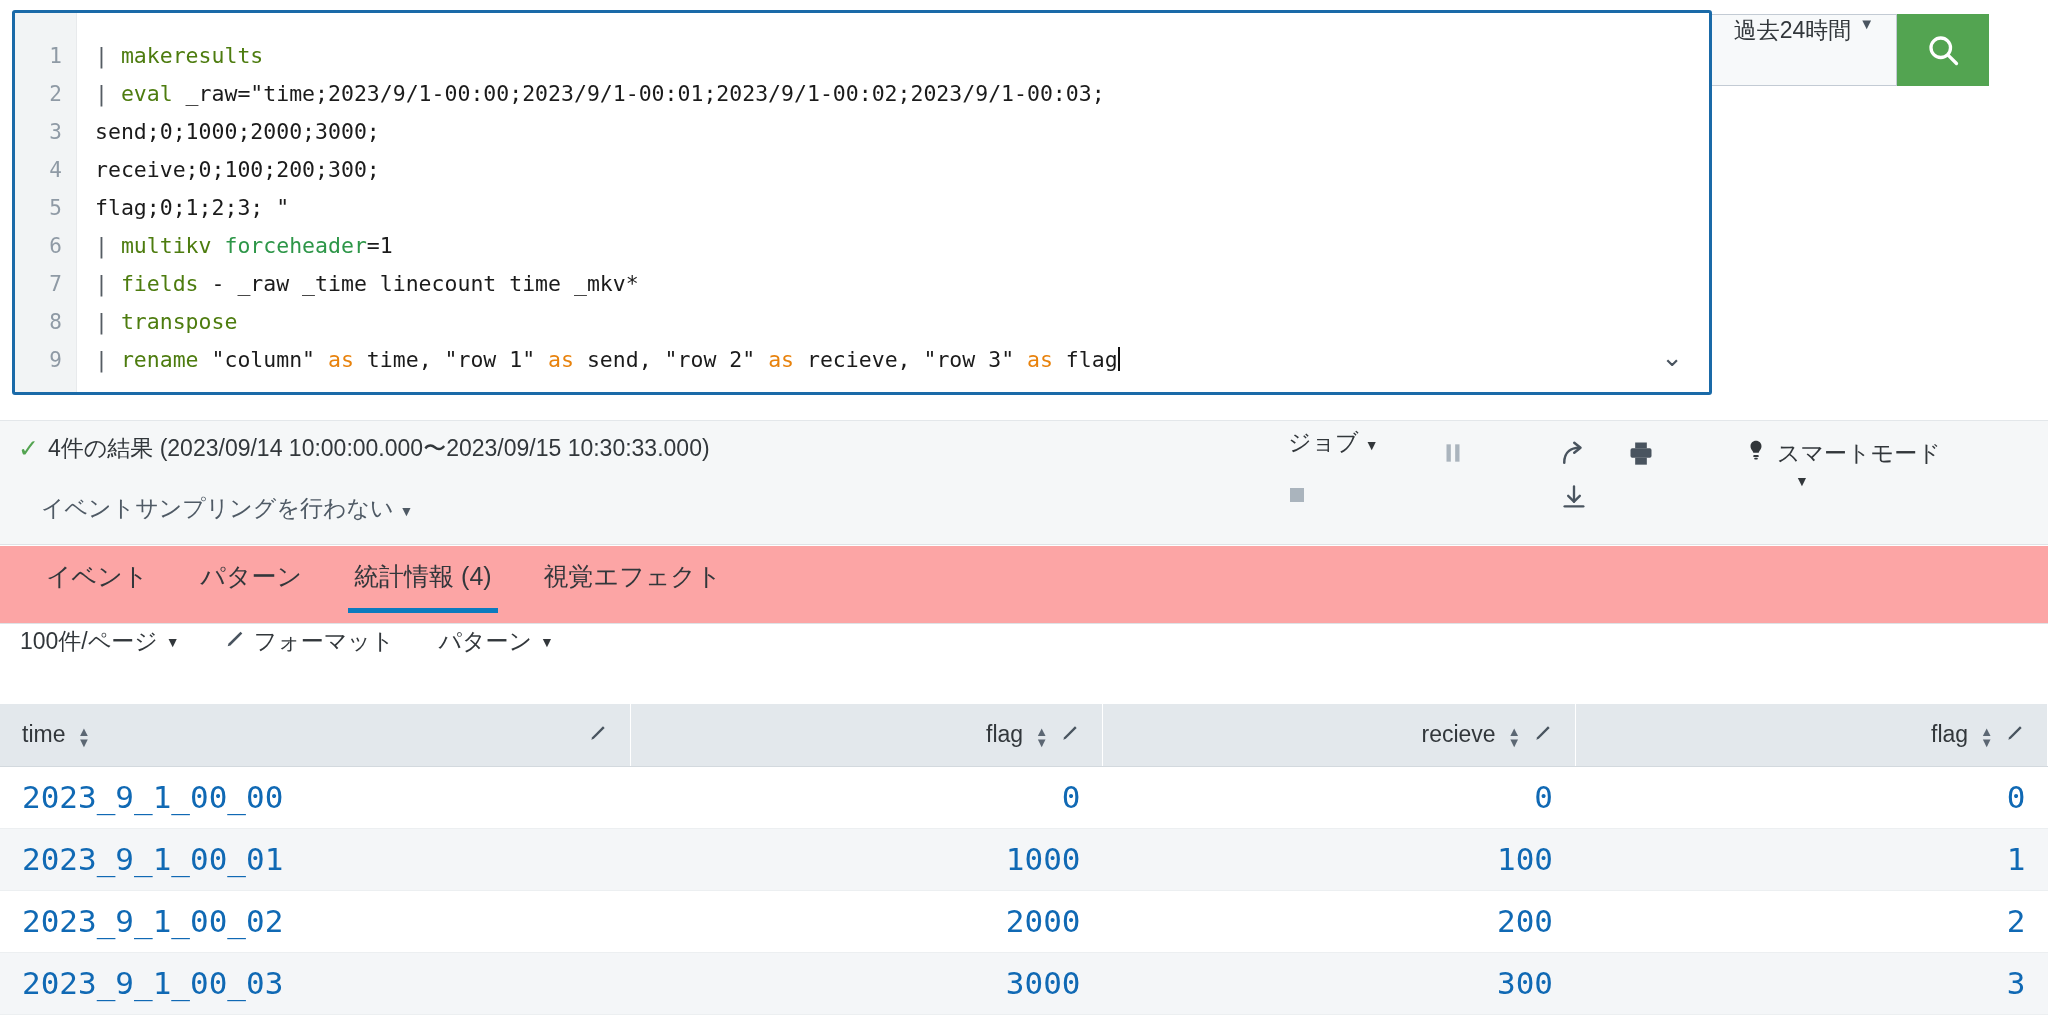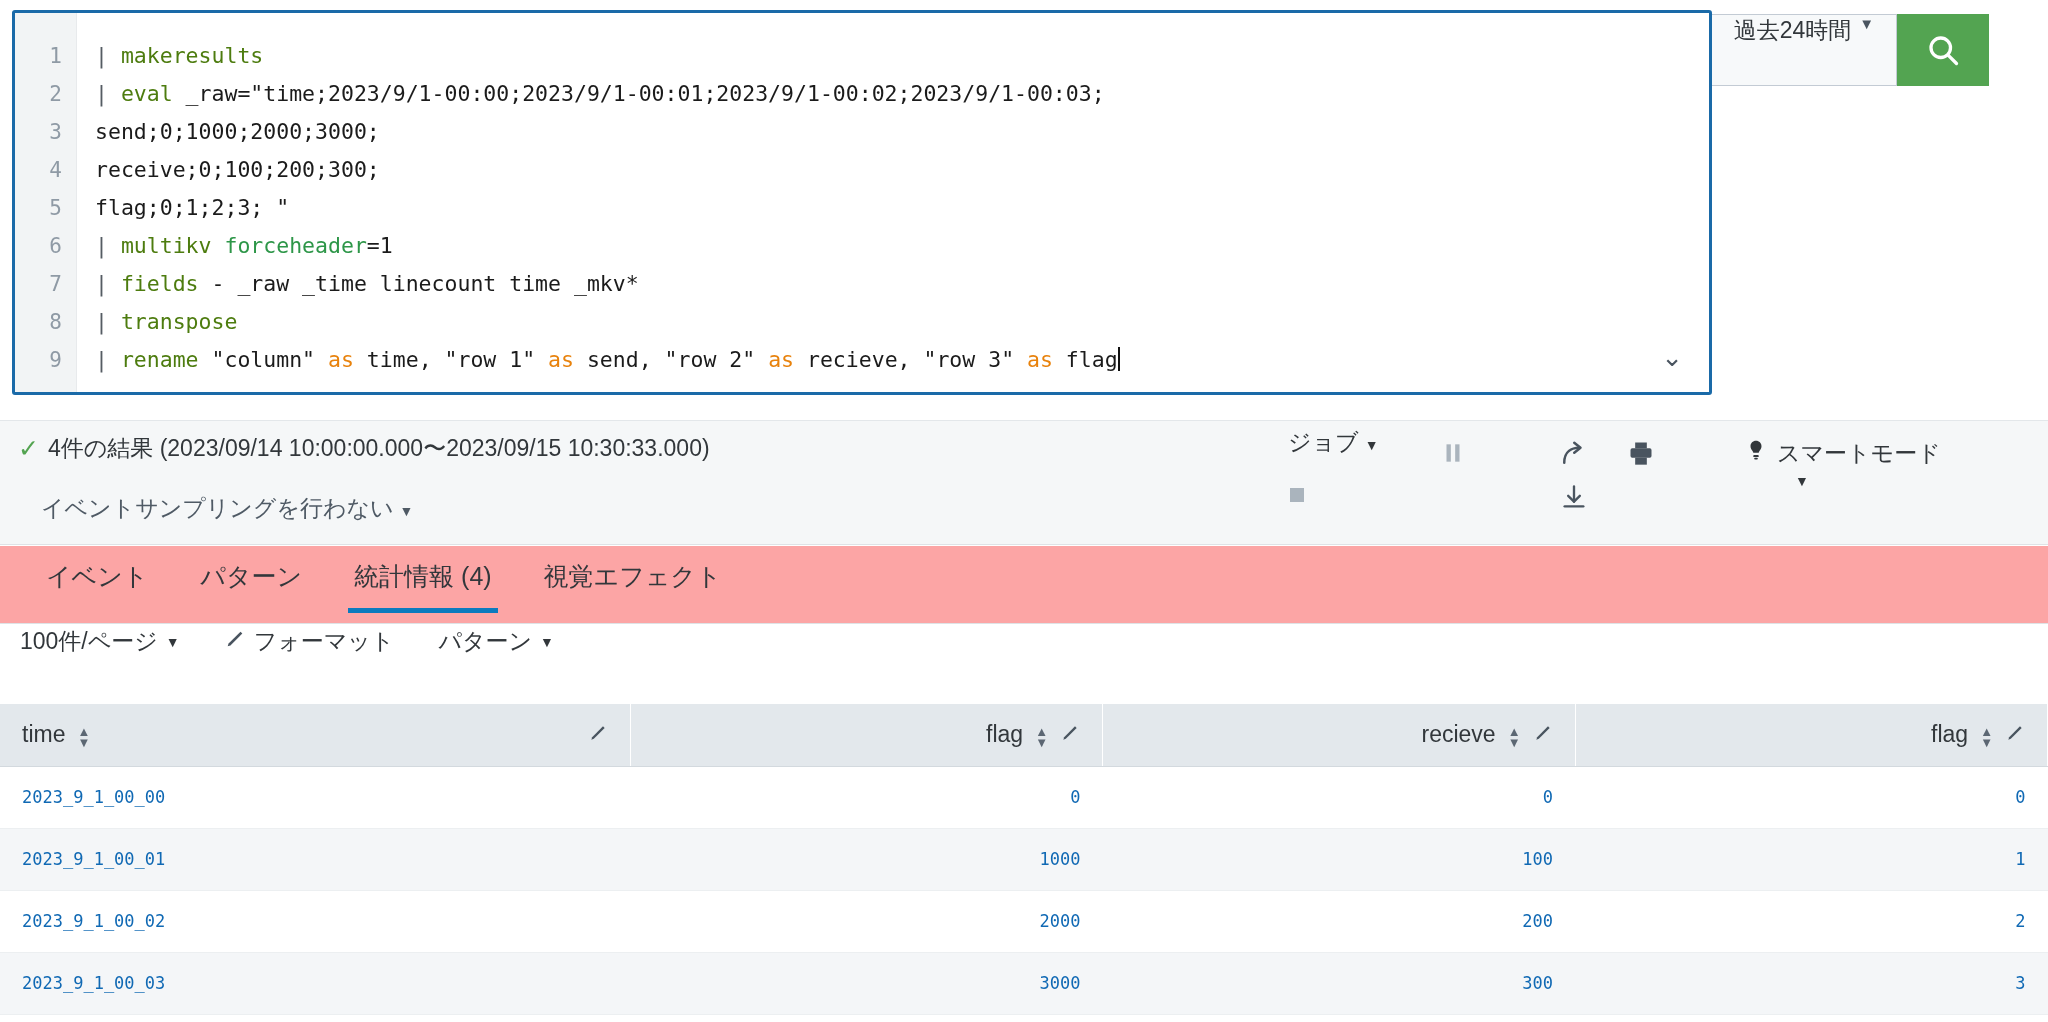--- a/index.html
+++ b/index.html
@@ -272,21 +272,21 @@
   .sort-icon i { display: block; font-style: normal; }
   .th-pencil {
     color: #49545f;
     font-size: 20px;
     cursor: pointer;
   }
   .th-spacer { flex: 1; }
 
   .rtable td {
     height: 62px;
-    font-size: 17px;
+    font-size: 31px;
     color: #1069b4;
     font-family: "DejaVu Sans Mono", monospace;
     padding: 0 22px;
     border-bottom: 1px solid #eceff1;
     vertical-align: middle;
   }
   .rtable td.c-time { text-align: left; }
   .rtable td.c-num  { text-align: right; }
   .rtable tbody tr:nth-child(even) { background: #f4f6f8; }
   .rtable tbody tr:nth-child(odd)  { background: #ffffff; }

